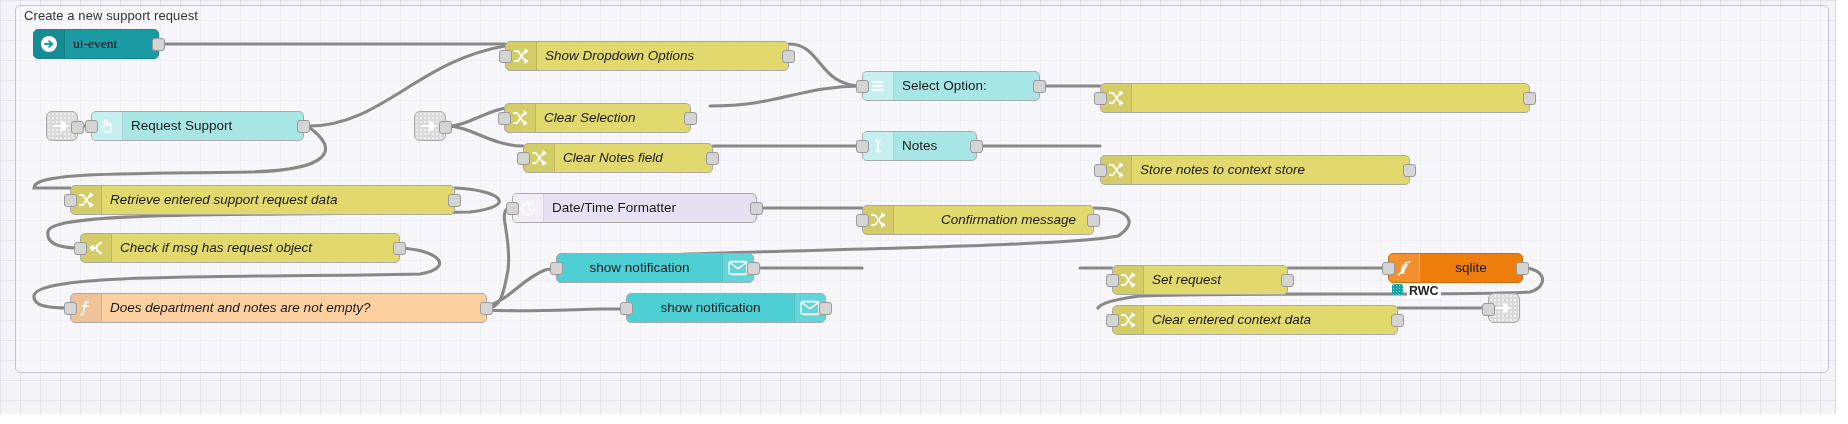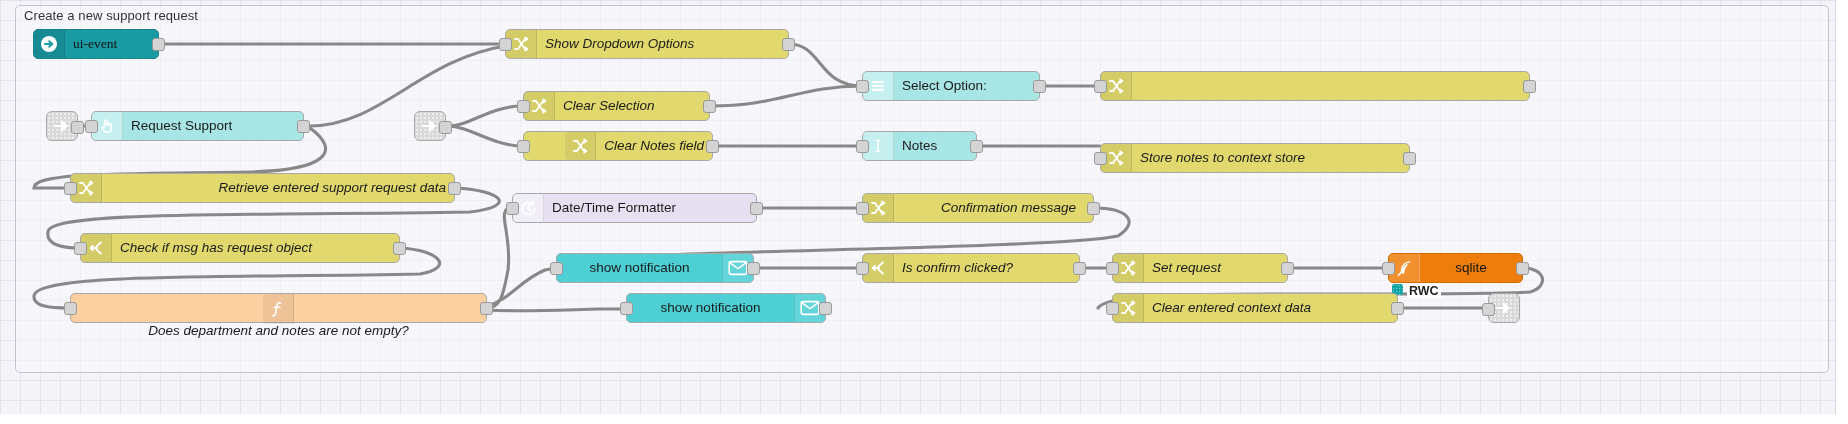--- a/index.html
+++ b/index.html
@@ -49,23 +49,23 @@
     border-top-left-radius:4px;border-bottom-left-radius:4px;
     background:rgba(0,0,0,.06);
   }
   .icon-box.right{
     border-right:none;border-left:1px solid rgba(0,0,0,.10);
     border-radius:0 4px 4px 0;margin-left:auto;
   }
   .icon-box svg{display:block;}
 
   
-  .c-change  {background:#e2d96e;}
+  .c-change  {background:#e2d96e;margin-top:12px;}
   .c-switch  {background:#e2d96e;}
-  .c-func    {background:#fdd0a2;flex-direction:column;}
+  .c-func    {background:#fdd0a2;}
   .c-uievent {background:#1a9ba4;border-color:#17848c;font-family:Liberation Serif, serif;}
   .c-uievent .ntxt{color:#121212;}
   .c-dash    {background:#a8e6e6;}
   .c-dashdk  {background:#4ecfd4;}
   .c-datetime{background:#e6e0f2;}
   .c-sqlite  {background:#ee7e0c;border-color:#d06c06;}
   .c-sqlite .ntxt{color:#141414;}
 
   
   .port{
@@ -199,35 +199,35 @@
     </div>
 
     <div class="linknode" style="left:414px;top:111px;">
       <svg width="20" height="18" viewBox="0 0 20 18">
           <path d="M3 9h7" stroke="#fff" stroke-width="2" stroke-linecap="round"></path>
           <path d="M9 2.5l7 6.5-7 6.5z" fill="#fff"></path>
         </svg>
       <span class="port out" style="top:9px;right:-7px;"></span>
     </div>
 
-    <div class="node c-change ital" style="left:523px;top:91px;width:187px;">
+    <div class="node c-change ital" style="left:504px;top:91px;width:187px;">
       <span class="icon-box">
         <svg width="18" height="18" viewBox="0 0 18 18" fill="none" stroke="#fff" stroke-width="1.8" stroke-linecap="round" stroke-linejoin="round">
             <path d="M3 4h3l7 10h2"></path>
             <path d="M3 14h3l7-10h2"></path>
             <path d="M13.2 2.4L15.4 4l-2.2 1.6"></path>
             <path d="M13.2 12.4L15.4 14l-2.2 1.6"></path>
           </svg>
       </span>
       <span class="ntxt">Clear Selection</span>
       <span class="port in"></span>
       <span class="port out"></span>
     </div>
 
-    <div class="node c-change ital" style="left:523px;top:131px;width:190px;justify-content:flex-end;">
+    <div class="node c-change ital" style="left:523px;top:131px;width:190px;">
       <span class="icon-box">
         <svg width="18" height="18" viewBox="0 0 18 18" fill="none" stroke="#fff" stroke-width="1.8" stroke-linecap="round" stroke-linejoin="round">
             <path d="M3 4h3l7 10h2"></path>
             <path d="M3 14h3l7-10h2"></path>
             <path d="M13.2 2.4L15.4 4l-2.2 1.6"></path>
             <path d="M13.2 12.4L15.4 14l-2.2 1.6"></path>
           </svg>
       </span>
       <span class="ntxt">Clear Notes field</span>
       <span class="port in"></span>
@@ -278,21 +278,21 @@
             <path d="M3 14h3l7-10h2"></path>
             <path d="M13.2 2.4L15.4 4l-2.2 1.6"></path>
             <path d="M13.2 12.4L15.4 14l-2.2 1.6"></path>
           </svg>
       </span>
       <span class="ntxt">Store notes to context store</span>
       <span class="port in"></span>
       <span class="port out"></span>
     </div>
 
-    <div class="node c-change ital" style="left:70px;top:173px;width:385px;justify-content:space-between;">
+    <div class="node c-change ital" style="left:70px;top:173px;width:385px;">
       <span class="icon-box">
         <svg width="18" height="18" viewBox="0 0 18 18" fill="none" stroke="#fff" stroke-width="1.8" stroke-linecap="round" stroke-linejoin="round">
             <path d="M3 4h3l7 10h2"></path>
             <path d="M3 14h3l7-10h2"></path>
             <path d="M13.2 2.4L15.4 4l-2.2 1.6"></path>
             <path d="M13.2 12.4L15.4 14l-2.2 1.6"></path>
           </svg>
       </span>
       <span class="ntxt">Retrieve entered support request data</span>
       <span class="port in"></span>
@@ -344,32 +344,20 @@
       <span class="icon-box right" style="background:rgba(255,255,255,.12);">
         <svg width="20" height="16" viewBox="0 0 20 16" fill="none" stroke="#fff" stroke-width="1.6" stroke-linejoin="round">
             <rect x="1.2" y="1.6" width="17.6" height="12.8" rx="1.6"></rect>
             <path d="M1.8 2.6L10 8.6l8.2-6"></path>
           </svg>
       </span>
       <span class="port in"></span>
       <span class="port out"></span>
     </div>
 
-    <div class="node c-switch ital" style="left:862px;top:253px;width:218px;">
-      <span class="icon-box">
-        <svg width="18" height="18" viewBox="0 0 18 18" fill="none" stroke="#fff" stroke-width="1.9" stroke-linecap="round" stroke-linejoin="round">
-            <path d="M14 3.6L9.6 7.2 9.6 10.8 14 14.4"></path>
-            <path d="M9.6 9H4.2"></path>
-            <path d="M6 6.8L3.6 9 6 11.2"></path>
-          </svg>
-      </span>
-      <span class="ntxt">Is confirm clicked?</span>
-      <span class="port in"></span>
-      <span class="port out"></span>
-    </div>
 
     <div class="node c-change ital" style="left:1112px;top:253px;width:176px;">
       <span class="icon-box">
         <svg width="18" height="18" viewBox="0 0 18 18" fill="none" stroke="#fff" stroke-width="1.8" stroke-linecap="round" stroke-linejoin="round">
             <path d="M3 4h3l7 10h2"></path>
             <path d="M3 14h3l7-10h2"></path>
             <path d="M13.2 2.4L15.4 4l-2.2 1.6"></path>
             <path d="M13.2 12.4L15.4 14l-2.2 1.6"></path>
           </svg>
       </span>

